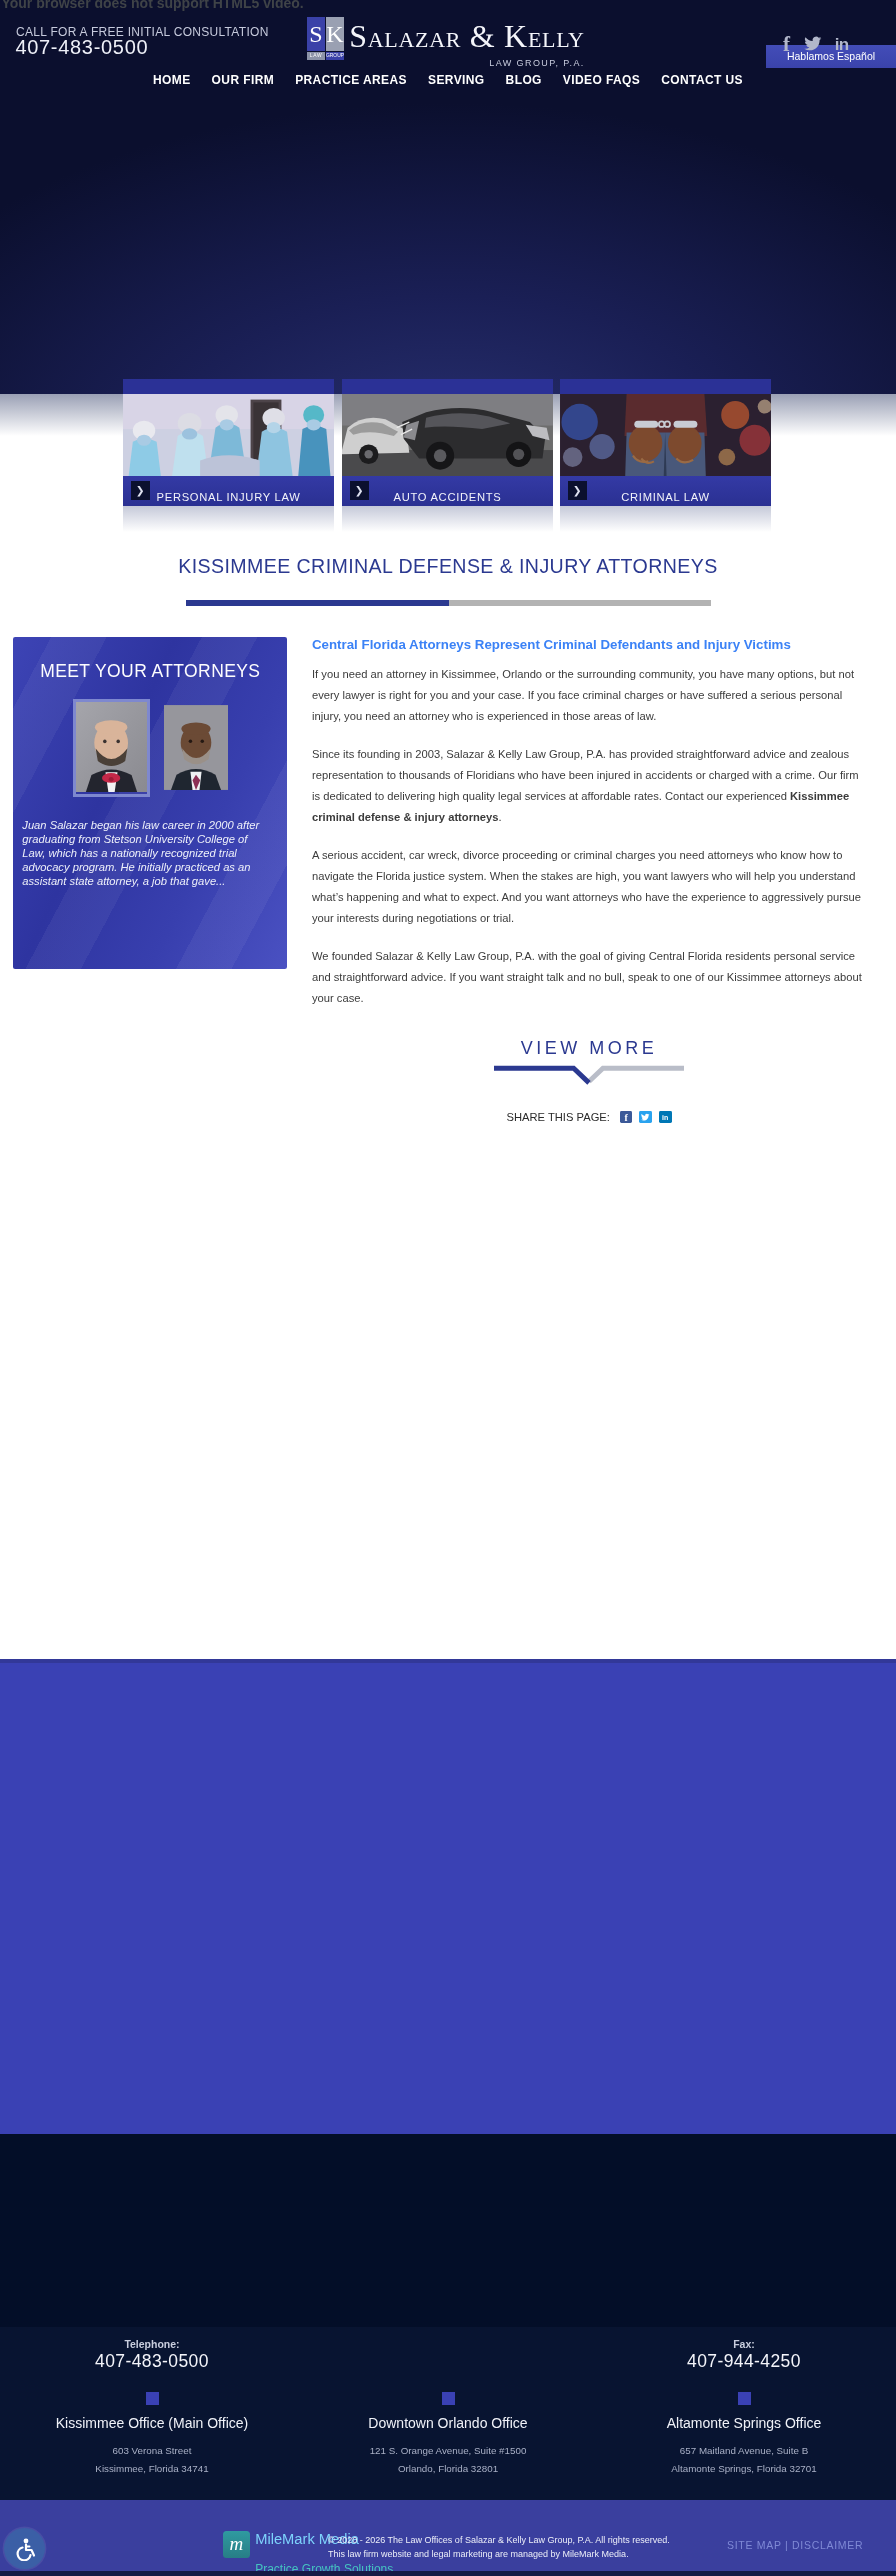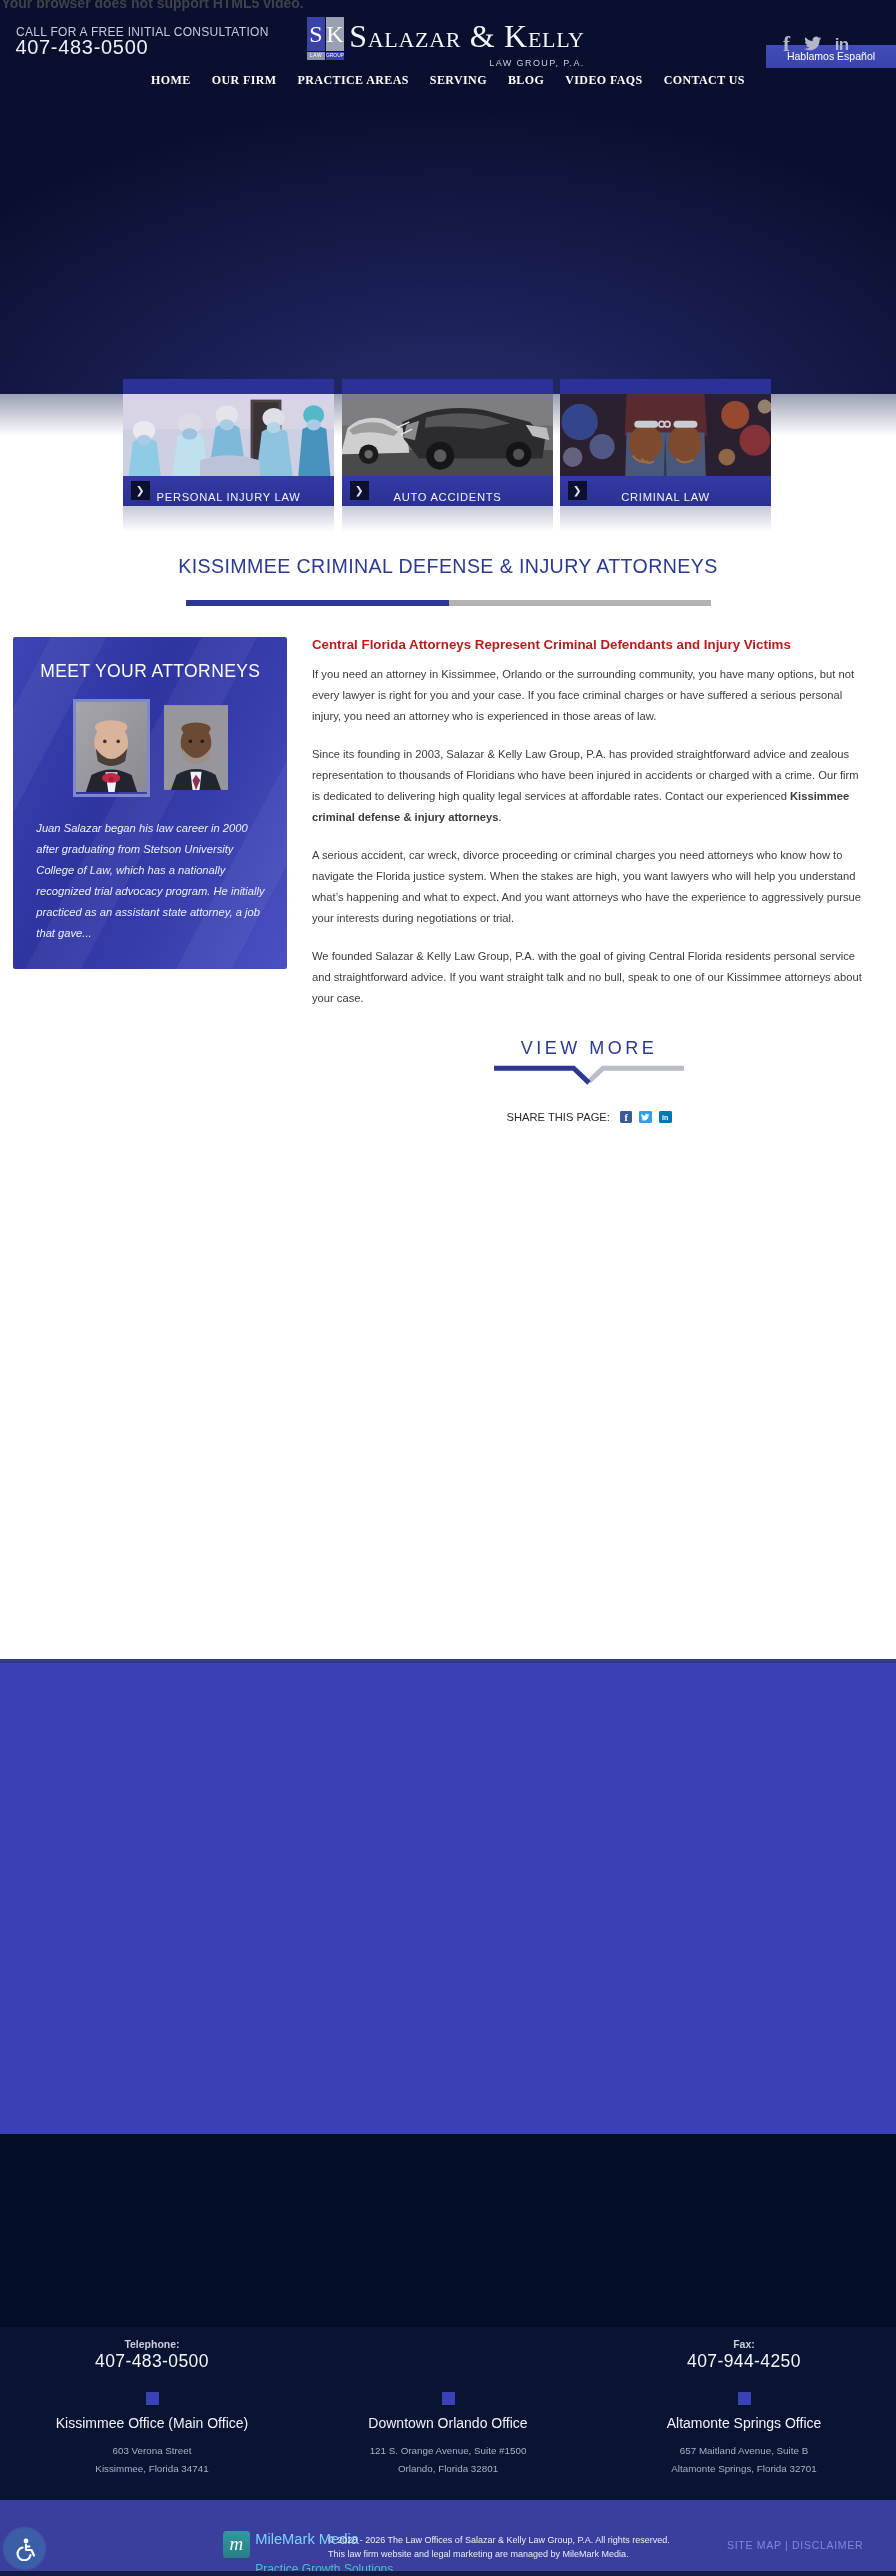--- a/index.html
+++ b/index.html
@@ -23,21 +23,21 @@
   .sk-group { position:absolute; left:19px; top:35px; width:18px; height:7.7px; background:#3a41a8; color:#fff; font-size:4.9px; text-align:center; line-height:7.7px; }
   .logo-text { position:relative; }
   .logo-name { font-family:"Liberation Serif",serif; color:#f4f5fa; font-size:32px; font-variant:small-caps; letter-spacing:0.7px; line-height:39px; white-space:nowrap; }
   .logo-sub { position:absolute; right:0; top:41px; color:#c9cdde; font-size:9px; letter-spacing:1.4px; }
 
   .lang-btn { position:absolute; left:766px; top:2.1px; width:130px; height:23px; background:linear-gradient(#434db8,#3a43ab); color:#fff; font-size:10.5px; text-align:center; line-height:23px; cursor:pointer;margin-top:43px; }
   .social-top { position:absolute; left:783px; top:32px; display:flex; gap:12.6px; align-items:center; color:#b2b7ca; }
   .soc-f { font-family:"Liberation Serif",serif; font-size:21px; font-weight:bold; }
   .soc-in { font-size:17px; font-weight:bold; letter-spacing:-0.7px; }
 
-  .nav { position:absolute; left:0; top:73px; width:896px; display:flex; justify-content:center; gap:21px;font-family:Liberation Serif, serif; }
+  .nav { position:absolute; left:0; top:73px; width:896px; display:flex; justify-content:center; gap:21px; }
   .nav-item { color:#fff; font-size:12px; font-weight:bold; letter-spacing:0.4px; cursor:pointer; }
 
   
   .hero-shadow { position:absolute; left:0; top:394px; width:896px; height:42px;
     background:linear-gradient(#9aa0b5, rgba(255,255,255,0)); }
 
   
   .card { position:absolute; top:379px; width:211px; }
   .card1 { left:123px; } .card2 { left:342px; } .card3 { left:560px; }
   .card-top { height:14.7px; background:#2b3196; }
@@ -57,25 +57,25 @@
 
   
   .sidebar { position:absolute; left:13.3px; top:637px; width:274px; height:332px; border-radius:2.1px;
     background:linear-gradient(115deg,#3d44b5 0%, #2e34a0 38%, #383fae 68%, #4a51c2 100%); overflow:hidden; }
   .sidebar:before { content:""; position:absolute; left:-42px; top:-28px; width:392px; height:392px;
     background:repeating-linear-gradient(118deg, rgba(255,255,255,0) 0 84px, rgba(255,255,255,.05) 84px 133px); }
   .sb-title { position:relative; margin-top:24px; text-align:center; color:#fdfdfe; font-size:17.5px; font-weight:400; letter-spacing:0.4px; }
   .sb-photos { position:relative; margin-top:17px; display:flex; justify-content:center; align-items:flex-start; gap:14px; }
   .sb-photo1 { border:3.5px solid #7e88cf; }
   .sb-photo2 { margin-top:6.3px; }
-  .sb-bio { position:relative; margin:21px 21px 0 23px; color:#eef0fa; font-size:11.2px; font-style:italic; line-height:21px; }
+  .sb-bio { position:relative; margin:21px 21px 0 9px; color:#eef0fa; font-size:11.2px; font-style:italic; line-height:14px; }
 
   
   .main { position:absolute; left:312px; top:636px; width:554px; }
-  .main h2 { color:#b91c1c; font-size:13.3px; font-weight:bold; line-height:18px; margin-bottom:9.8px; }
+  .main h2 { color:#3b82f6; font-size:13.3px; font-weight:bold; line-height:18px; margin-bottom:9.8px; }
   .main p { color:#3b3b3b; font-size:11.2px; line-height:21px; margin-bottom:17px; }
   .view-more { margin-top:29px; text-align:center; color:#2b3990; font-size:18px; letter-spacing:3.5px; font-weight:300; cursor:pointer; }
   .vm-line { display:block; margin:5.6px auto 0; }
   .share-row { margin-top:24px; display:flex; justify-content:center; align-items:flex-start; gap:7px; }
   .share-label { color:#2a2a2a; font-size:11.2px; margin-right:2.8px; }
   .share-icon { width:12.6px; height:12.6px; border-radius:1.4px; display:flex; align-items:center; justify-content:center; cursor:pointer; }
   .share-fb { background:#3b5998; color:#fff; font-family:"Liberation Serif",serif; font-weight:bold; font-size:9.8px; }
   .share-tw { background:#2aa3ef; }
   .share-li { background:#0077b5; color:#fff; font-size:7px; font-weight:bold; }
 

